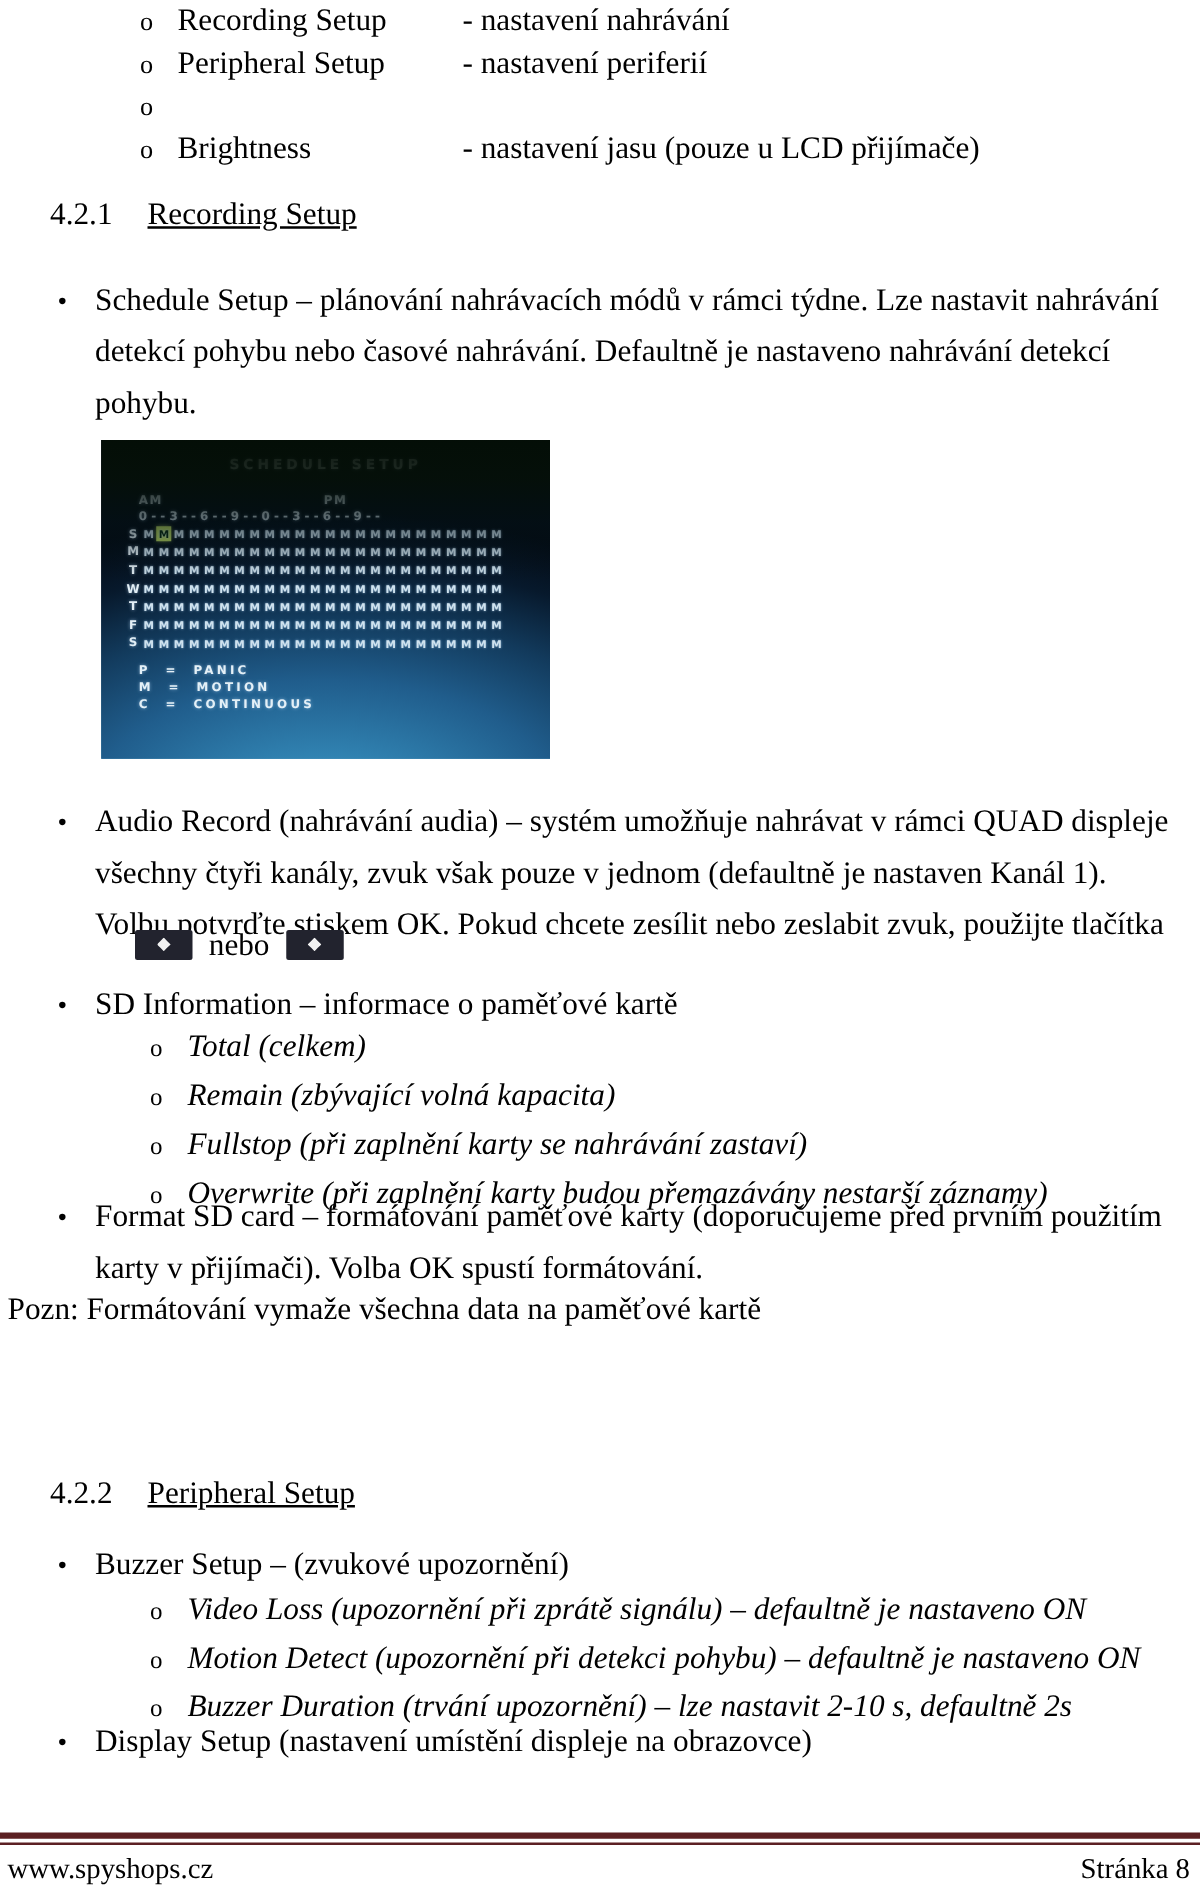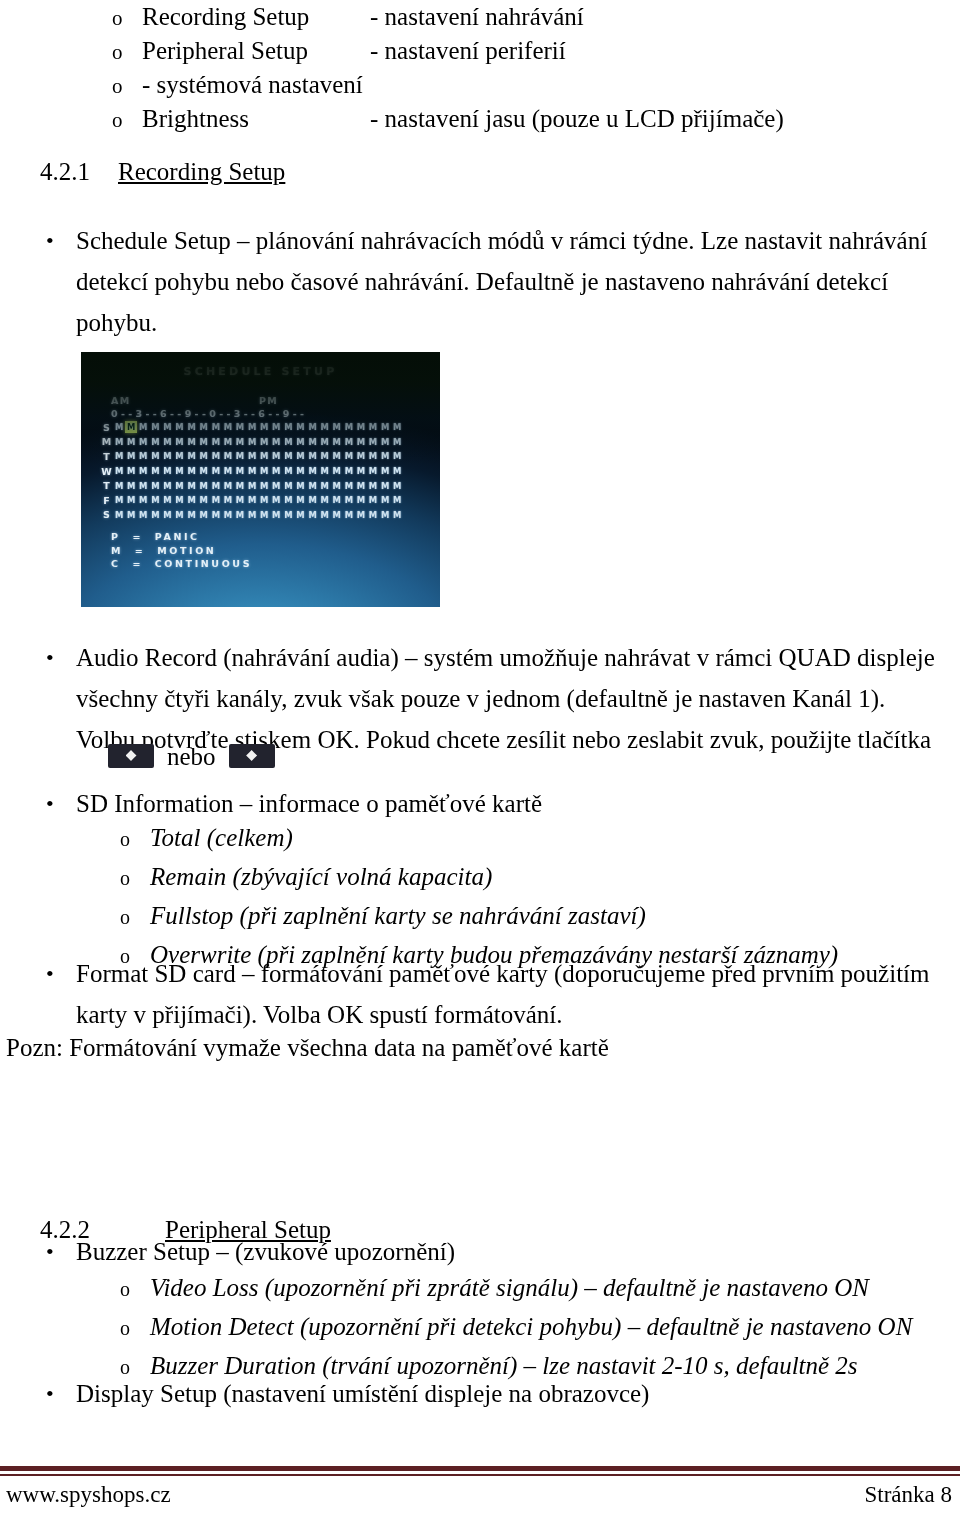--- a/index.html
+++ b/index.html
@@ -304,21 +304,20 @@
       <span class="def-term">Recording Setup</span>
       <span class="def-desc">- nastavení nahrávání</span>
     </div>
     <div class="def-row">
       <span class="def-bullet">o</span>
       <span class="def-term">Peripheral Setup</span>
       <span class="def-desc">- nastavení periferií</span>
     </div>
     <div class="def-row">
       <span class="def-bullet">o</span>
-      <span class="def-desc">- systémová nastavení</span>
     </div>
     <div class="def-row">
       <span class="def-bullet">o</span>
       <span class="def-term">Brightness</span>
       <span class="def-desc">- nastavení jasu (pouze u LCD přijímače)</span>
     </div>
   </div>
 
   <div class="heading" style="left:40px; top:158px;">
     <span class="num">4.2.1</span>
@@ -585,21 +584,21 @@
   <div class="bullet-block" style="left:40px; top:953px; width:920px;">
     <span class="bullet-dot">•</span>
     <span class="bullet-body">
       <span style="display: block; white-space: nowrap;">Format SD card – formátování paměťové karty (doporučujeme před prvním použitím</span>
       <span style="display: block; white-space: nowrap;">karty v přijímači). Volba OK spustí formátování.</span>
     </span>
   </div>
 
   <div class="plain-para" style="left:6px; top:1028px;">Pozn: Formátování vymaže všechna data na paměťové kartě</div>
 
-  <div class="heading" style="left:40px; top:1216px;gap:47px;">
+  <div class="heading" style="left:40px; top:1181px;">
     <span class="num">4.2.2</span>
     <span class="ttl">Peripheral Setup</span>
   </div>
 
   <div class="bullet-block" style="left:40px; top:1231px;">
     <span class="bullet-dot">•</span>
     <span class="bullet-body">Buzzer Setup – (zvukové upozornění)</span>
   </div>
 
   <div class="sub-row" style="left:112px; top:1268px;">

